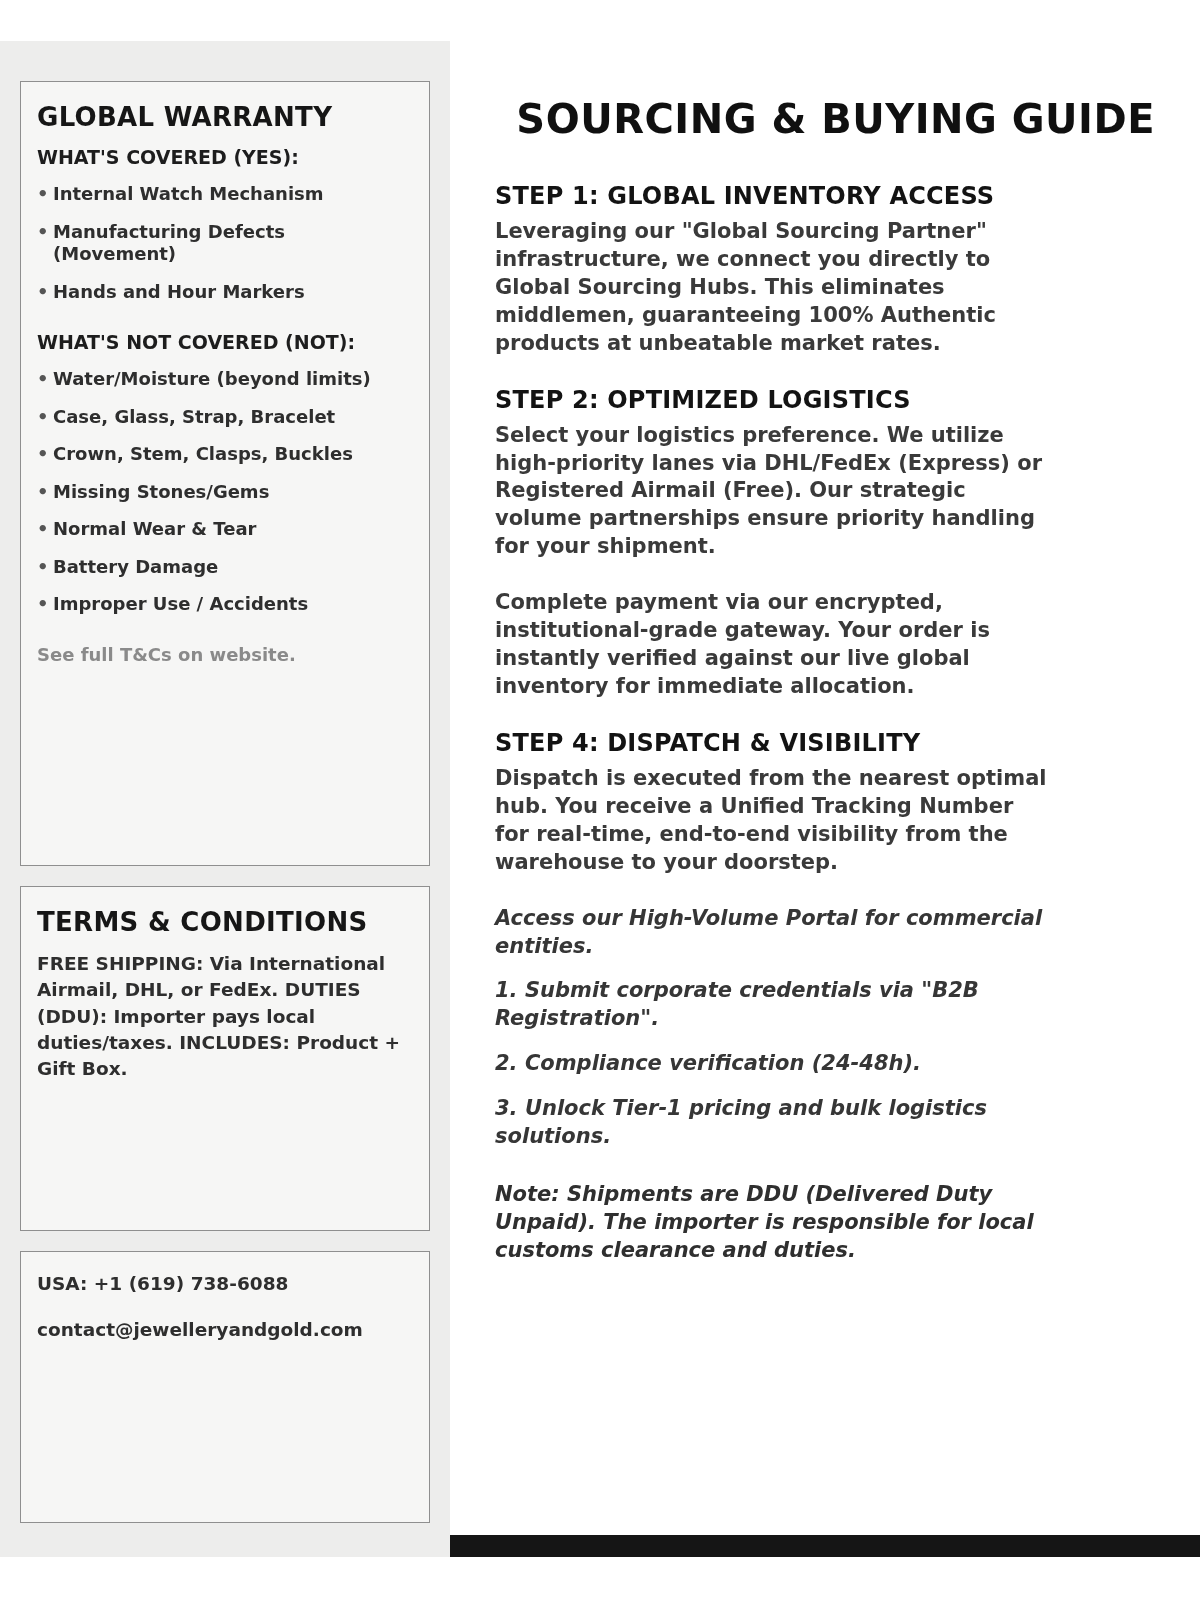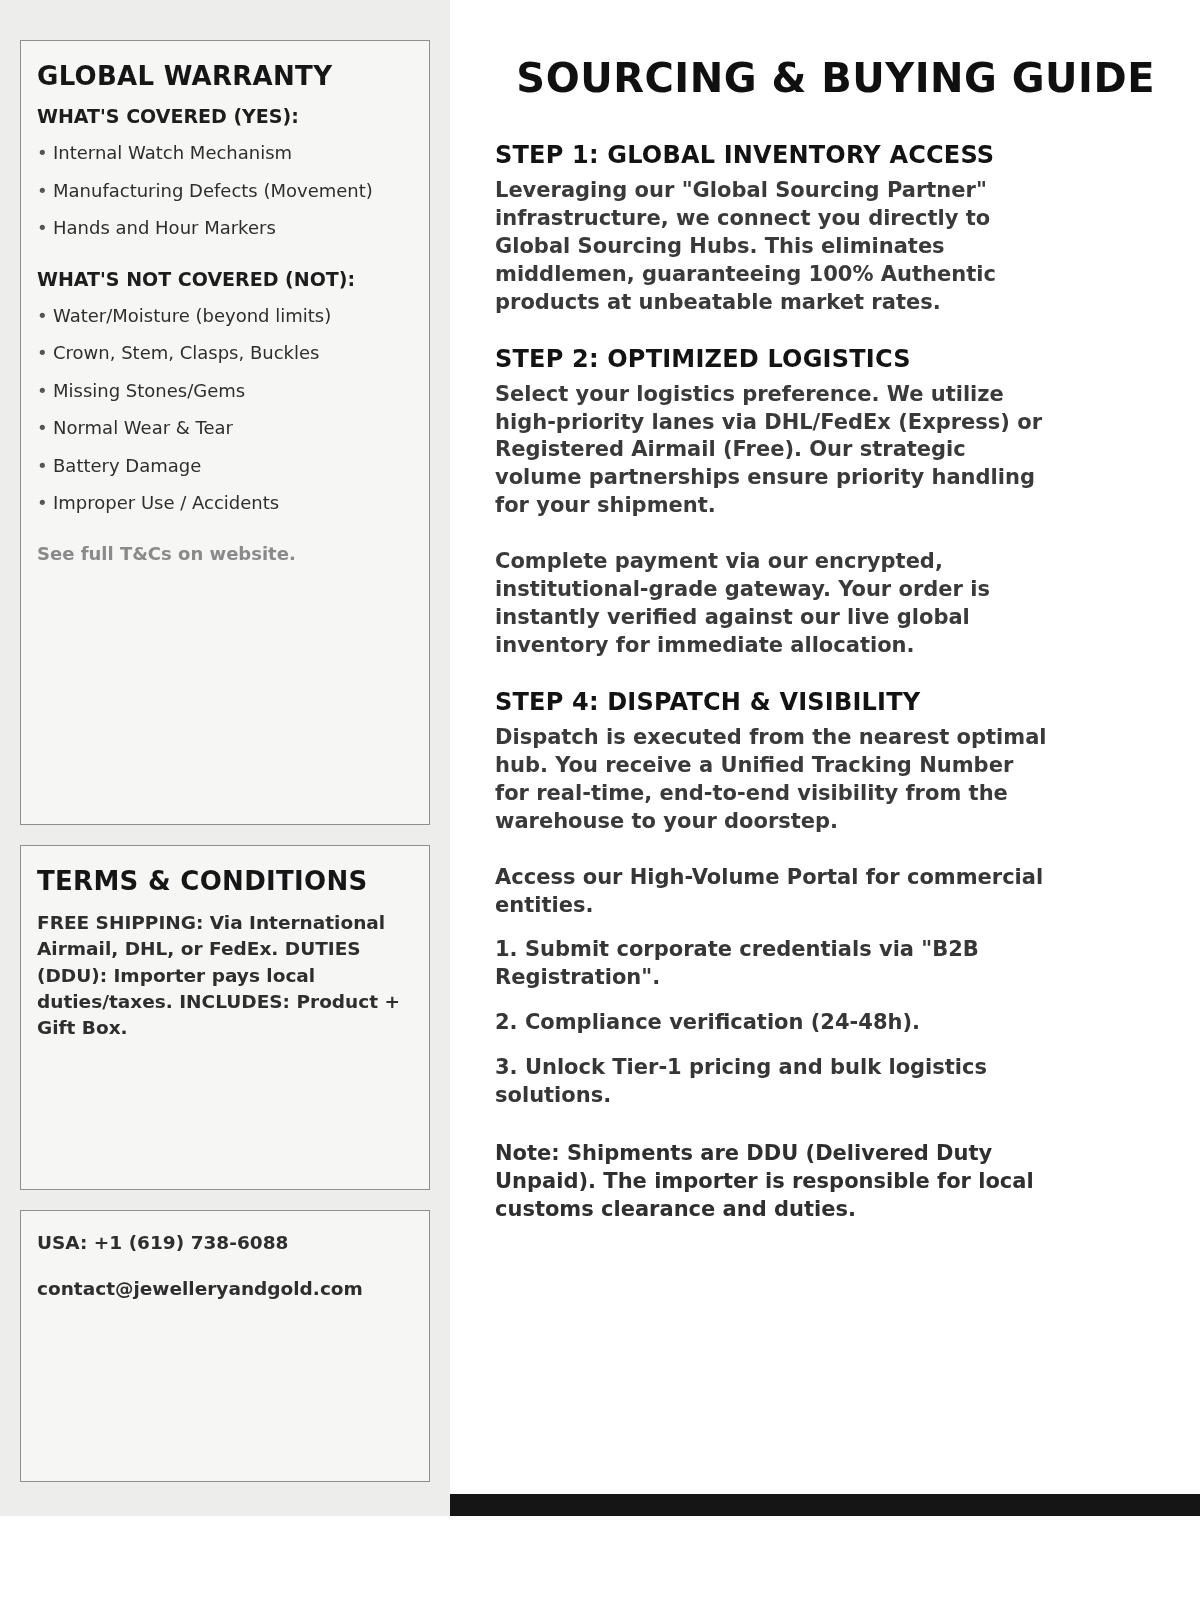--- a/index.html
+++ b/index.html
@@ -4,20 +4,21 @@
 <style>
   * { margin: 0; padding: 0; box-sizing: border-box; }
   html, body { background: #ffffff; }
   .page {
     position: relative;
     width: 1200px;
     height: 1516px;
     background: #22c55e;
     font-family: "DejaVu Sans", "Liberation Sans", sans-serif;
     overflow: hidden;
+    margin-top: 41px;
   }
   
   .sidebar {
     position: absolute;
     left: 0; top: 0;
     width: 450px; height: 1600px;
     background: #ededec;
     padding: 40px 20px 0 20px;
   }
   .box {
@@ -40,21 +41,21 @@
     font-size: 19px;
     font-weight: 700;
     color: #1d1d1d;
     margin: 8px 0 4px 0;
   }
   .bullets { list-style: none; margin: 2px 0 28px 0; }
   .bullets li {
     position: relative;
     padding-left: 16px;
     font-size: 18px;
-    font-weight: 400;
+    font-weight: 700;
     color: #2e2e2e;
     margin: 15px 0;
     line-height: 1.25;
   }
   .bullets li::before {
     content: "\2022";
     position: absolute;
     left: 0;
     color: #555555;
   }
@@ -115,20 +116,21 @@
     margin: 36px 0 14px 0;
     letter-spacing: .2px;
   }
   .b2b-para {
     font-size: 21px;
     font-weight: 600;
     color: #363636;
     line-height: 1.33;
     max-width: 552px;
     margin-bottom: 17px;
+    font-style: italic;
   }
   .b2b-note {
     margin-top: 30px;
     color: #2f2f2f;
   }
   .sku {
     position: absolute;
     right: 14px;
     bottom: 30px;
     font-size: 19px;
@@ -156,20 +158,21 @@
       <h2 class="box-title">GLOBAL WARRANTY</h2>
       <h3 class="sub-heading">WHAT'S COVERED (YES):</h3>
       <ul class="bullets">
         <li>Internal Watch Mechanism</li>
         <li>Manufacturing Defects (Movement)</li>
         <li>Hands and Hour Markers</li>
       </ul>
       <h3 class="sub-heading">WHAT'S NOT COVERED (NOT):</h3>
       <ul class="bullets">
         <li>Water/Moisture (beyond limits)</li>
+        <li>Case, Glass, Strap, Bracelet</li>
         <li>Crown, Stem, Clasps, Buckles</li>
         <li>Missing Stones/Gems</li>
         <li>Normal Wear &amp; Tear</li>
         <li>Battery Damage</li>
         <li>Improper Use / Accidents</li>
       </ul>
       <p class="footnote">See full T&amp;Cs on website.</p>
     </section>
 
     <section class="box terms-box">

